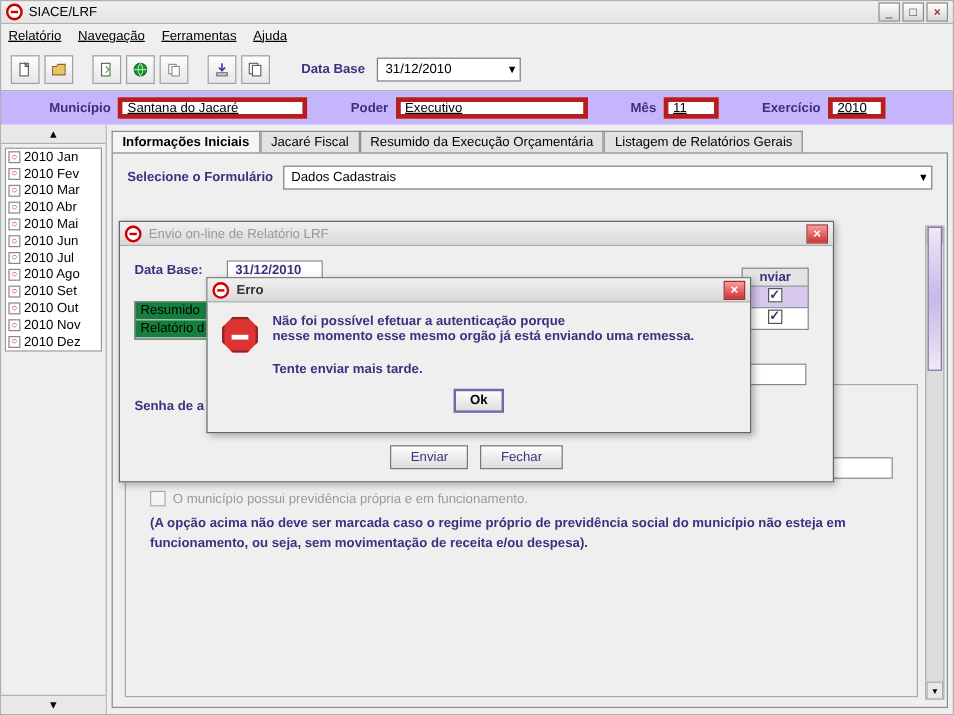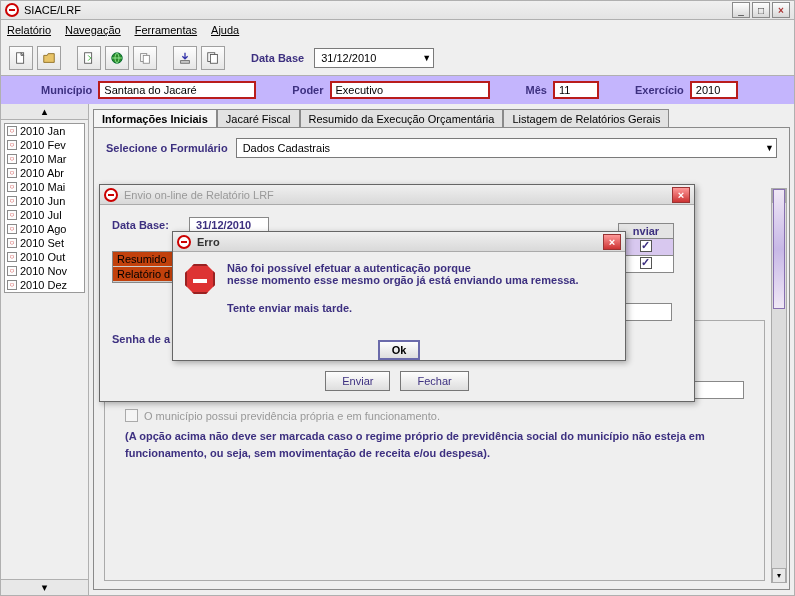--- a/index.html
+++ b/index.html
@@ -21,21 +21,21 @@
   .toolbar { height:36px; background:#efefef; border:1px solid #b0b0b0; border-top:none; display:flex; align-items:center; padding:0 8px; gap:4px;}
   .tool-btn { width:24px; height:24px; border:1px solid #a0a0a0; background:linear-gradient(#fdfdfd,#e6e6e6); display:flex; align-items:center;justify-content:center;}
   .tool-btn svg { width:14px; height:14px; }
   .tool-sep { width:8px; }
   .toolbar .lbl { color:#3d3080; font-weight:bold; margin:0 6px 0 10px;}
   .combo { height:20px; border:1px solid #7a7a7a; background:#fff; display:flex; align-items:center; padding:0 2px 0 6px; min-width:120px; justify-content:space-between;}
   .combo .arrow { font-size:9px; }
 
   .row2 { height:28px; background:#c4b5fd; border-left:1px solid #b0b0b0; border-right:1px solid #b0b0b0; display:flex; align-items:center; padding:0 10px; gap:6px;}
   .row2 .lbl { color:#3d3080; font-weight:bold;}
-  .field { height:18px; border:2px solid #b91c1c; background:#fff; padding:0 4px; display:inline-flex; align-items:center;}
+  .field { height:18px; border:4px solid #b91c1c; background:#fff; padding:0 4px; display:inline-flex; align-items:center;text-decoration:underline;}
 
   .content { display:flex; height: calc(596px - 20px - 20px - 36px - 28px); border:1px solid #b0b0b0; border-top:none; background:#efefef;}
   .sidebar { width:88px; border-right:1px solid #b0b0b0; display:flex; flex-direction:column;}
   .sidebar .arrowbox { height:16px; border-bottom:1px solid #b0b0b0; display:flex; align-items:center; justify-content:center; background:#e8e8e8;}
   .sidebar .arrowbox.bottom { border-top:1px solid #b0b0b0; border-bottom:none; margin-top:auto;}
   .monthlist { background:#fff; border:1px solid #999; margin:3px; overflow:auto; flex:0 0 auto;}
   .monthlist div { padding:1px 2px; display:flex; align-items:center; gap:3px; white-space:nowrap;}
   .monthlist .mi { width:10px; height:10px; border:1px solid #888; background:#fdfdfd; display:inline-block; font-size:8px; line-height:8px; text-align:center; color:#c33;}
 
   .main { flex:1; position:relative; padding:4px 4px 4px 4px;}
@@ -81,29 +81,29 @@
   .dlg1 .grid .chk{ display:inline-block;width:12px;height:12px;border:1px solid #555;background:#fff;position:relative;}
   .dlg1 .grid .chk::after{content:"✓";position:absolute;left:0;top:-2px;font-size:11px;}
 
   .dlg2 { left:172px; top:231px; width:454px; height:130px; z-index:10;}
   .dlg2 .mtitle { color:#333; font-weight:bold;}
   .dlg2 .mbody { display:flex; gap:12px; align-items:flex-start; color:#3d3080; font-weight:bold;}
   .err-icon { width:30px;height:30px; background:#d33; border:2px solid #922; position:relative; flex-shrink:0; margin-top:2px;}
   .err-icon::before,.err-icon::after{content:"";position:absolute;}
   .err-icon{clip-path:polygon(30% 0,70% 0,100% 30%,100% 70%,70% 100%,30% 100%,0 70%,0 30%);}
   .err-icon .bar{position:absolute;left:6px;right:6px;top:13px;height:4px;background:#fff;}
-  .dlg2 .btnrow{ text-align:center; margin-top:20px;}
+  .dlg2 .btnrow{ text-align:center; margin-top:4px;}
   .dlg2 .btn.ok{ border:2px solid #6a6aaa; padding:2px 12px; font-weight:bold;}
 
   
   .dlg1 .behind { position:absolute; left:12px; top:32px; right:12px; color:#3d3080; font-weight:bold;}
   .dlg1 .behind .lbl{ display:inline-block; min-width:74px;}
   .dlg1 .behind .fld{ display:inline-block; border:1px solid #888; background:#fff; padding:1px 6px; min-width:80px;}
   .dlg1 .behind .listhdr{ margin-top:18px;}
-  .dlg1 .behind .listbox{ border:1px solid #888; background:#c2410c; margin-top:18px; width:96px;}
+  .dlg1 .behind .listbox{ border:1px solid #888; background:#15803d; margin-top:18px; width:96px;}
   .dlg1 .behind .listbox div{ border-bottom:1px solid #ccc; padding:1px 4px; font-weight:normal; color:#000;}
   .dlg1 .senha { position:absolute; left:12px; top:148px; color:#3d3080; font-weight:bold;}
   .dlg1 .senhaf { position:absolute; right:22px; top:118px; width:86px; height:18px; border:1px solid #888; background:#fff;}
 </style>
 </head>
 <body>
 
 <div class="titlebar">
   <span class="app-icon"></span>
   <span class="title">SIACE/LRF</span>

